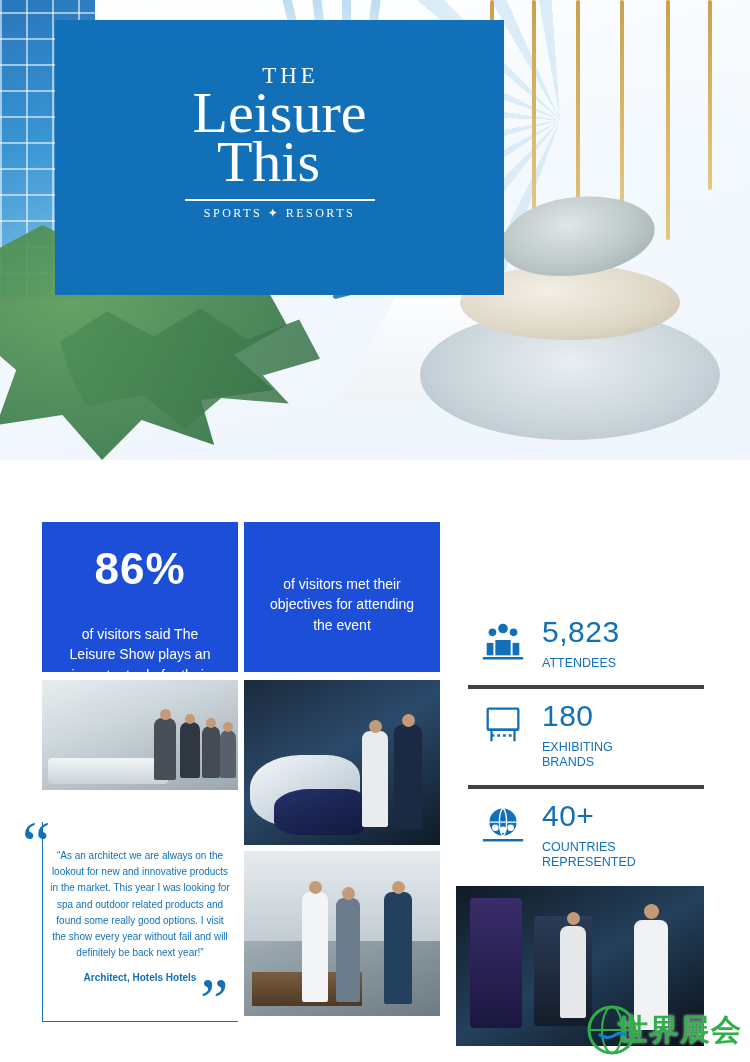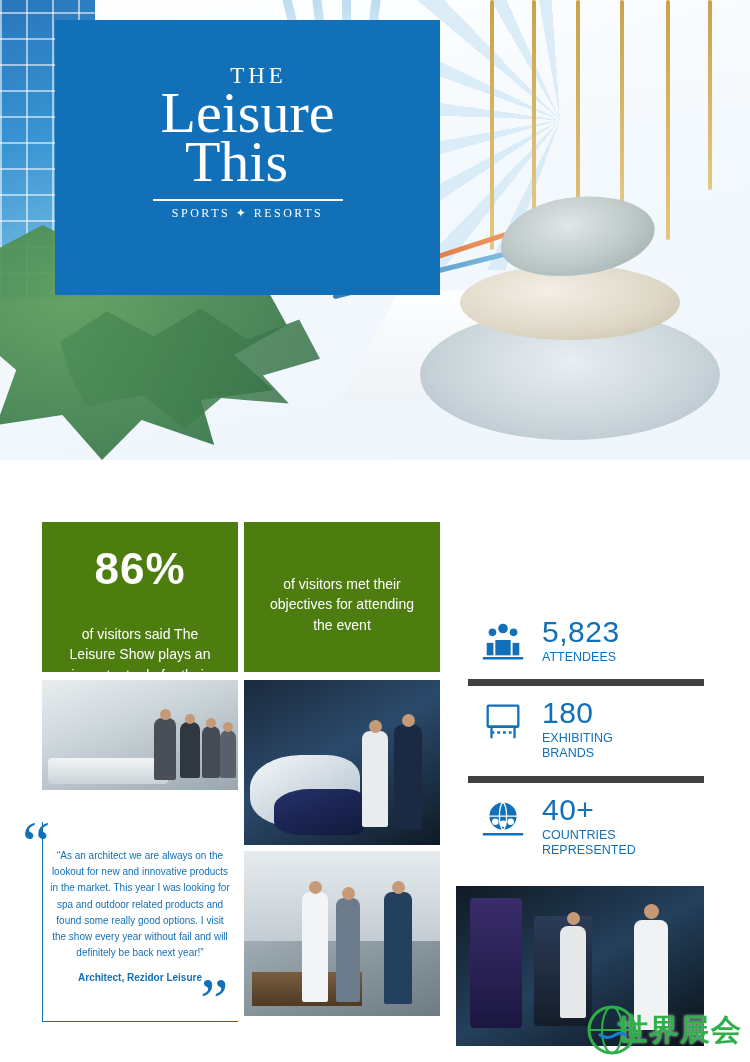--- a/index.html
+++ b/index.html
@@ -97,21 +97,21 @@
     opacity:.85;
   }
   .hero-cane1, .hero-cane2 {
     position:absolute; height:5px; border-radius:3px;
   }
   .hero-cane1 { right:215px; bottom:200px; width:200px; background:linear-gradient(90deg,#d35c2b,#f0a06a); transform: rotate(-18deg); }
   .hero-cane2 { right:210px; bottom:186px; width:210px; background:linear-gradient(90deg,#2f7fb8,#8fc6e4); transform: rotate(-14deg); }
 
   
   .logo-box {
-    position: absolute; left: 55px; top: 20px; width: 385px; height: 275px;
+    position: absolute; left: 55px; top: 20px; width: 449px; height: 275px;
     background: #1270b8;
   }
   .logo-inner { position:absolute; left:0; right:0; top:44px; text-align:center; color:#fff; }
   .logo-the {
     font-family: "Liberation Serif", serif;
     font-size: 23px; letter-spacing: 4px; margin-left: 22px; line-height: 1;
   }
   .logo-leisure {
     font-family: "Liberation Serif", serif;
     font-size: 58px; line-height: .95; letter-spacing: 0px; margin-top: -2px;
@@ -122,39 +122,39 @@
   }
   .logo-rule { width: 190px; height: 2px; background:#fff; margin: 10px auto 0; }
   .logo-tag {
     font-family: "Liberation Serif", serif;
     font-size: 12px; letter-spacing: 2.5px; margin-top: 5px;
   }
 
   
   .statbox {
     position: absolute; width: 196px; height: 150px;
-    background: #4d7c0f; color:#fff; padding: 22px 16px 0;
+    background: #1d4ed8; color:#fff; padding: 22px 16px 0;
     text-align: center;
   }
   .statbox .big { font-size: 44px; font-weight: bold; letter-spacing: 1px; }
   .statbox .desc { font-size: 14px; line-height: 1.45; margin-top: 30px; }
   #stat-a { left: 42px; top: 522px; }
   #stat-b { left: 244px; top: 522px; }
 
   
   .kpi-col { position:absolute; left: 468px; top: 605px; width: 236px; }
   .kpi {
     display:flex; align-items:flex-start; gap: 16px;
     padding: 12px 0 14px 12px;
   }
-  .kpi + .kpi { border-top: 7px solid #404040; }
+  .kpi + .kpi { border-top: 4px solid #404040; }
   .kpi-icon { width: 46px; height: 46px; flex: 0 0 46px; color:#1270b8; }
   .kpi-text { padding-top: 0px; }
   .kpi-num { font-size: 30px; font-weight: normal; color:#1270b8; line-height: 1.02; letter-spacing: .5px;}
-  .kpi-label { font-size: 12.5px; color:#1270b8; line-height: 1.25; margin-top: 2px; }
+  .kpi-label { font-size: 12.5px; color:#1270b8; line-height: 1.25; margin-top: 8px; }
 
   
   .photo { position:absolute; overflow:hidden; background:#d7dde2; }
   #photo-1 { left: 42px; top: 680px; width: 196px; height: 110px;
     background: linear-gradient(160deg,#e9edef 0%, #cfd8dd 35%, #9aa7ae 100%); }
   #photo-2 { left: 244px; top: 680px; width: 196px; height: 165px;
     background: linear-gradient(150deg,#1b2a3d 0%, #2b4a6b 45%, #0e1a26 100%); }
   #photo-3 { left: 244px; top: 851px; width: 196px; height: 165px;
     background: linear-gradient(160deg,#cdd6da 0%, #9aa6ad 45%, #6e7b84 100%); }
   #photo-4 { left: 456px; top: 886px; width: 248px; height: 160px;
@@ -359,21 +359,21 @@
     <div class="mach2"></div>
     <div class="ph-person" style="left:104px; top:40px; width:26px; height:92px; background:#e6e8ea;"></div>
     <div class="ph-head" style="left:111px; top:26px; width:13px; height:13px;"></div>
     <div class="ph-person" style="left:178px; top:34px; width:34px; height:110px; background:#f1f2f4;"></div>
     <div class="ph-head" style="left:188px; top:18px; width:15px; height:15px;"></div>
   </div>
 
   <div class="quote-card"></div>
   <div class="quote-mark-open">“</div>
   <div class="quote-text">“As an architect we are always on the lookout for new and innovative products in the market. This year I was looking for spa and outdoor related products and found some really good options. I visit the show every year without fail and will definitely be back next year!”</div>
-  <div class="quote-attr">Architect, Rezidor Leisure</div>
+  <div class="quote-attr">Architect, Hotels Hotels</div>
   <div class="quote-mark-close">”</div>
 
   <div class="watermark">
     <span class="wm-globe">
       <svg viewBox="0 0 52 52" width="52" height="52">
         <circle cx="26" cy="26" r="23" fill="none" stroke="#2fae4a" stroke-width="3"></circle>
         <ellipse cx="26" cy="26" rx="10" ry="23" fill="none" stroke="#2fae4a" stroke-width="2"></ellipse>
         <path d="M3 26h46" stroke="#2fae4a" stroke-width="2"></path>
         <path d="M13 30c5 5 12 4 16 1s9-2 11 1" fill="none" stroke="#1b7fd0" stroke-width="3"></path>
       </svg>

